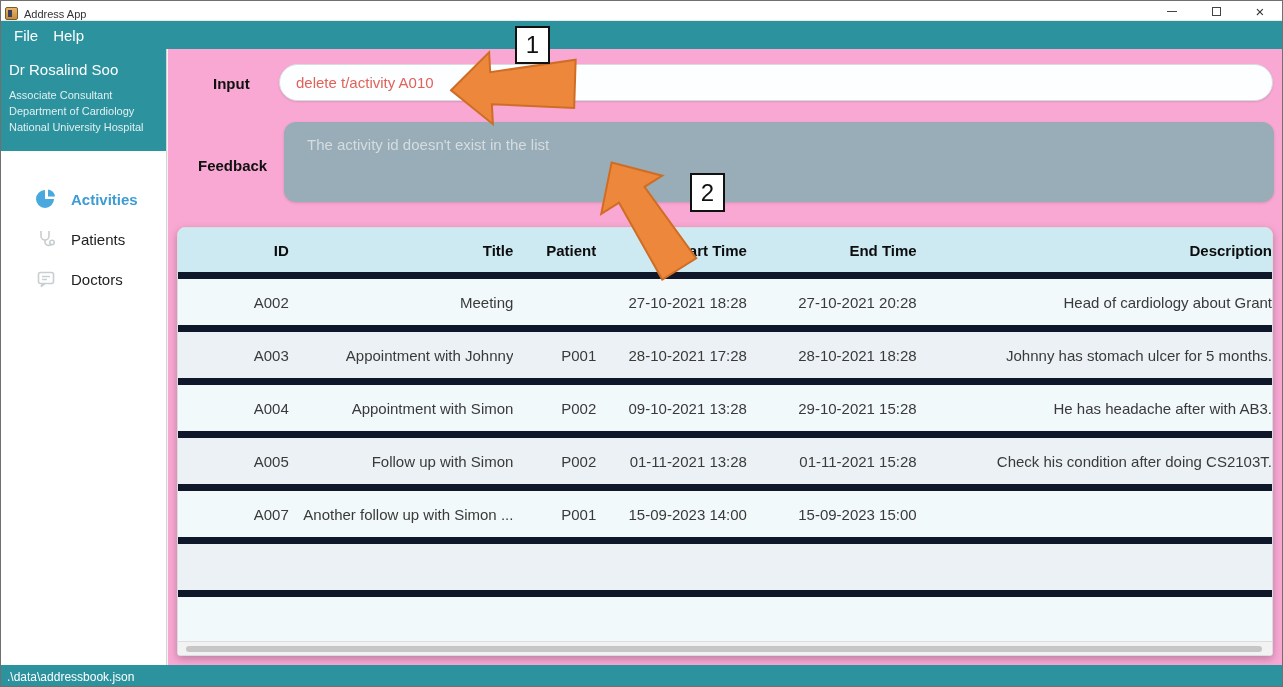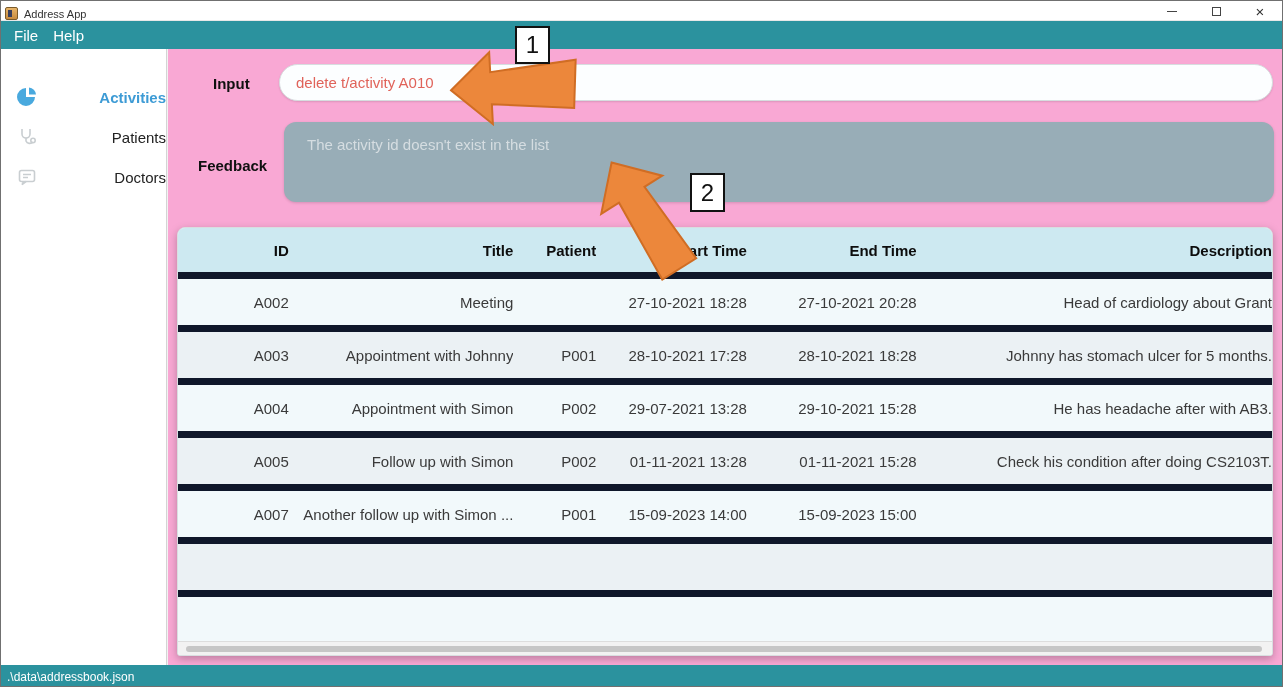--- a/index.html
+++ b/index.html
@@ -34,21 +34,21 @@
   .menu-item { color:#fff; font-size:15px; cursor:default; }
   
   .sidebar {
     position:absolute; left:0; top:48px; width:166px; height:616px; background:#ffffff;
     border-right:1px solid #d4d4d4;
   }
   .profile-card { background:#2b929e; padding:12px 8px 14px 8px; height:102px; }
   .profile-name { color:#ffffff; font-size:15px; margin-bottom:9px; }
   .profile-line { color:#e2eff1; font-size:11px; line-height:16px; }
   .nav { margin-top:28px; }
-  .nav-item { display:flex; align-items:center; height:40px; padding-left:16px; gap:15px; cursor:default;justify-content:space-between; }
+  .nav-item { display:flex; align-items:center; height:40px; padding-left:35px; gap:15px; cursor:default; }
   .nav-label { font-size:15px; color:#222; }
   .nav-item.active .nav-label { color:#3d9bd5; font-weight:bold; }
   .nav-icon { width:20px; height:20px; display:flex; align-items:center; justify-content:center; }
   
   .main { position:absolute; left:167px; top:48px; width:1116px; height:616px; background:#f9a8d4; }
   .input-label { position:absolute; left:45px; top:26px; font-size:15px; font-weight:bold; color:#111; }
   .command-input {
     position:absolute; left:111px; top:15px; width:994px; height:37px;
     border-radius:18.5px; border:1px solid #d7dddf; background:#fcfeff;
     padding:0 16px; font-size:15px; color:#e0635a; outline:none;
@@ -123,20 +123,26 @@
         </div>
     </div>
   </div>
 
   <div class="menubar">
     <span class="menu-item">File</span>
     <span class="menu-item">Help</span>
   </div>
 
   <div class="sidebar">
+    <div class="profile-card">
+      <div class="profile-name">Dr Rosalind Soo</div>
+      <div class="profile-line">Associate Consultant</div>
+      <div class="profile-line">Department of Cardiology</div>
+      <div class="profile-line">National University Hospital</div>
+    </div>
     <div class="nav">
       <div class="nav-item active">
         <span class="nav-icon">
           <svg width="20" height="20" viewBox="0 0 20 20">
             <path d="M9 10 L9 1 A9 9 0 1 0 18 10 Z" fill="#49a9de"></path>
             <path d="M12 7.5 L12 0.5 A7.5 7.5 0 0 1 19 7.5 Z" fill="#49a9de"></path>
           </svg>
         </span>
         <span class="nav-label">Activities</span>
       </div>
@@ -195,21 +201,21 @@
     <div class="cell">Appointment with Johnny</div>
     <div class="cell">P001</div>
     <div class="cell">28-10-2021 17:28</div>
     <div class="cell">28-10-2021 18:28</div>
     <div class="cell">Johnny has stomach ulcer for 5 months.</div>
   </div>
           <div class="t-row odd">
     <div class="cell">A004</div>
     <div class="cell">Appointment with Simon</div>
     <div class="cell">P002</div>
-    <div class="cell">29-07-2021 13:28</div>
+    <div class="cell">09-10-2021 13:28</div>
     <div class="cell">29-10-2021 15:28</div>
     <div class="cell">He has headache after with AB3.</div>
   </div>
           <div class="t-row even">
     <div class="cell">A005</div>
     <div class="cell">Follow up with Simon</div>
     <div class="cell">P002</div>
     <div class="cell">01-11-2021 13:28</div>
     <div class="cell">01-11-2021 15:28</div>
     <div class="cell">Check his condition after doing CS2103T.</div>

